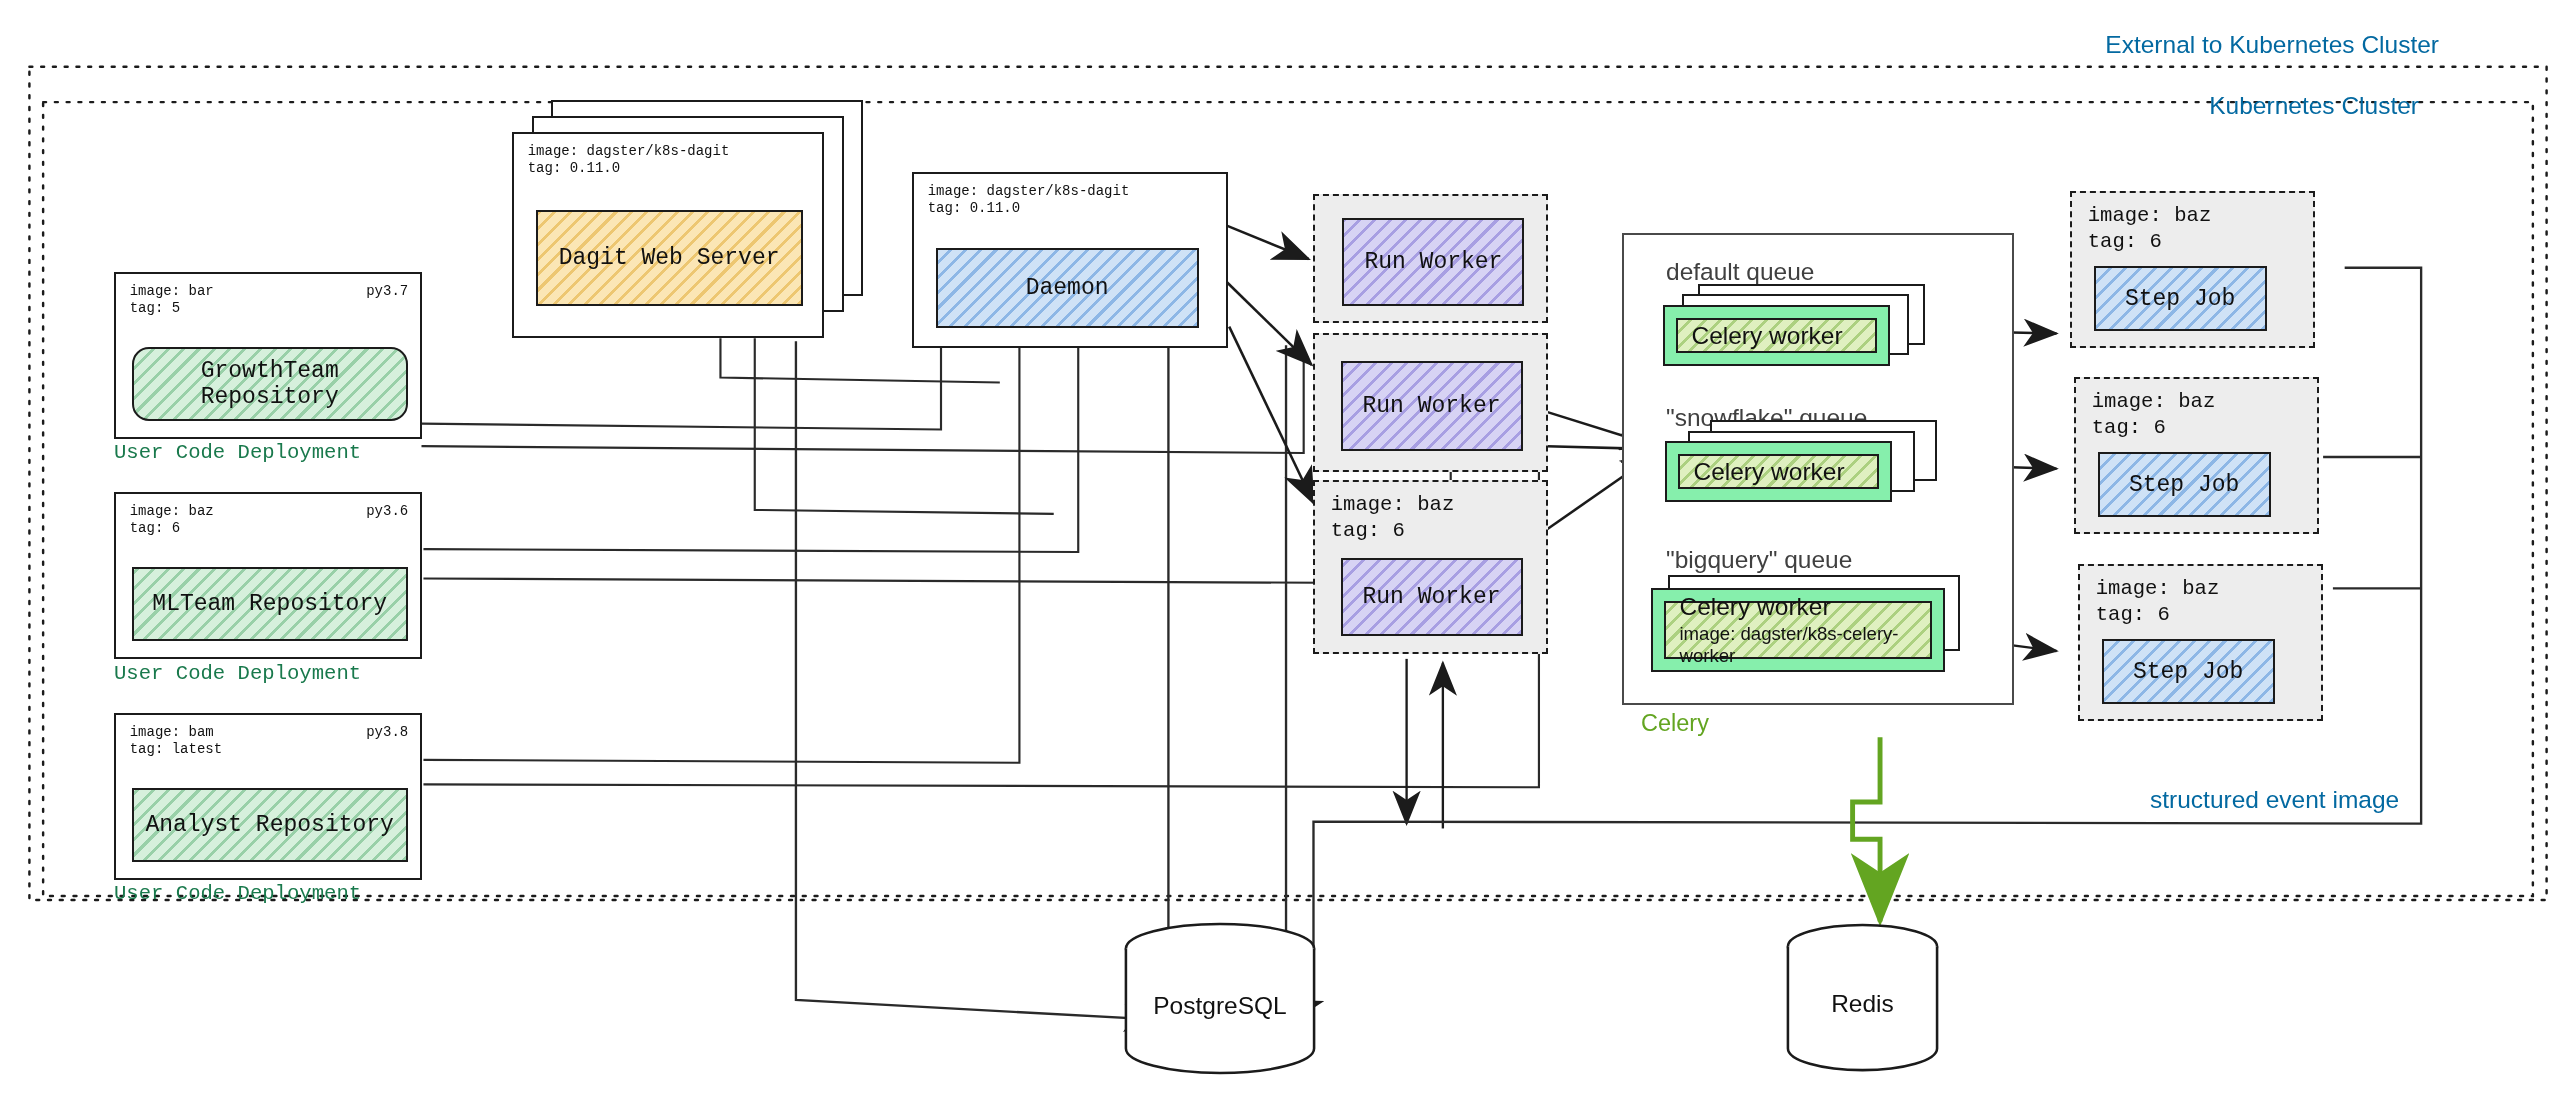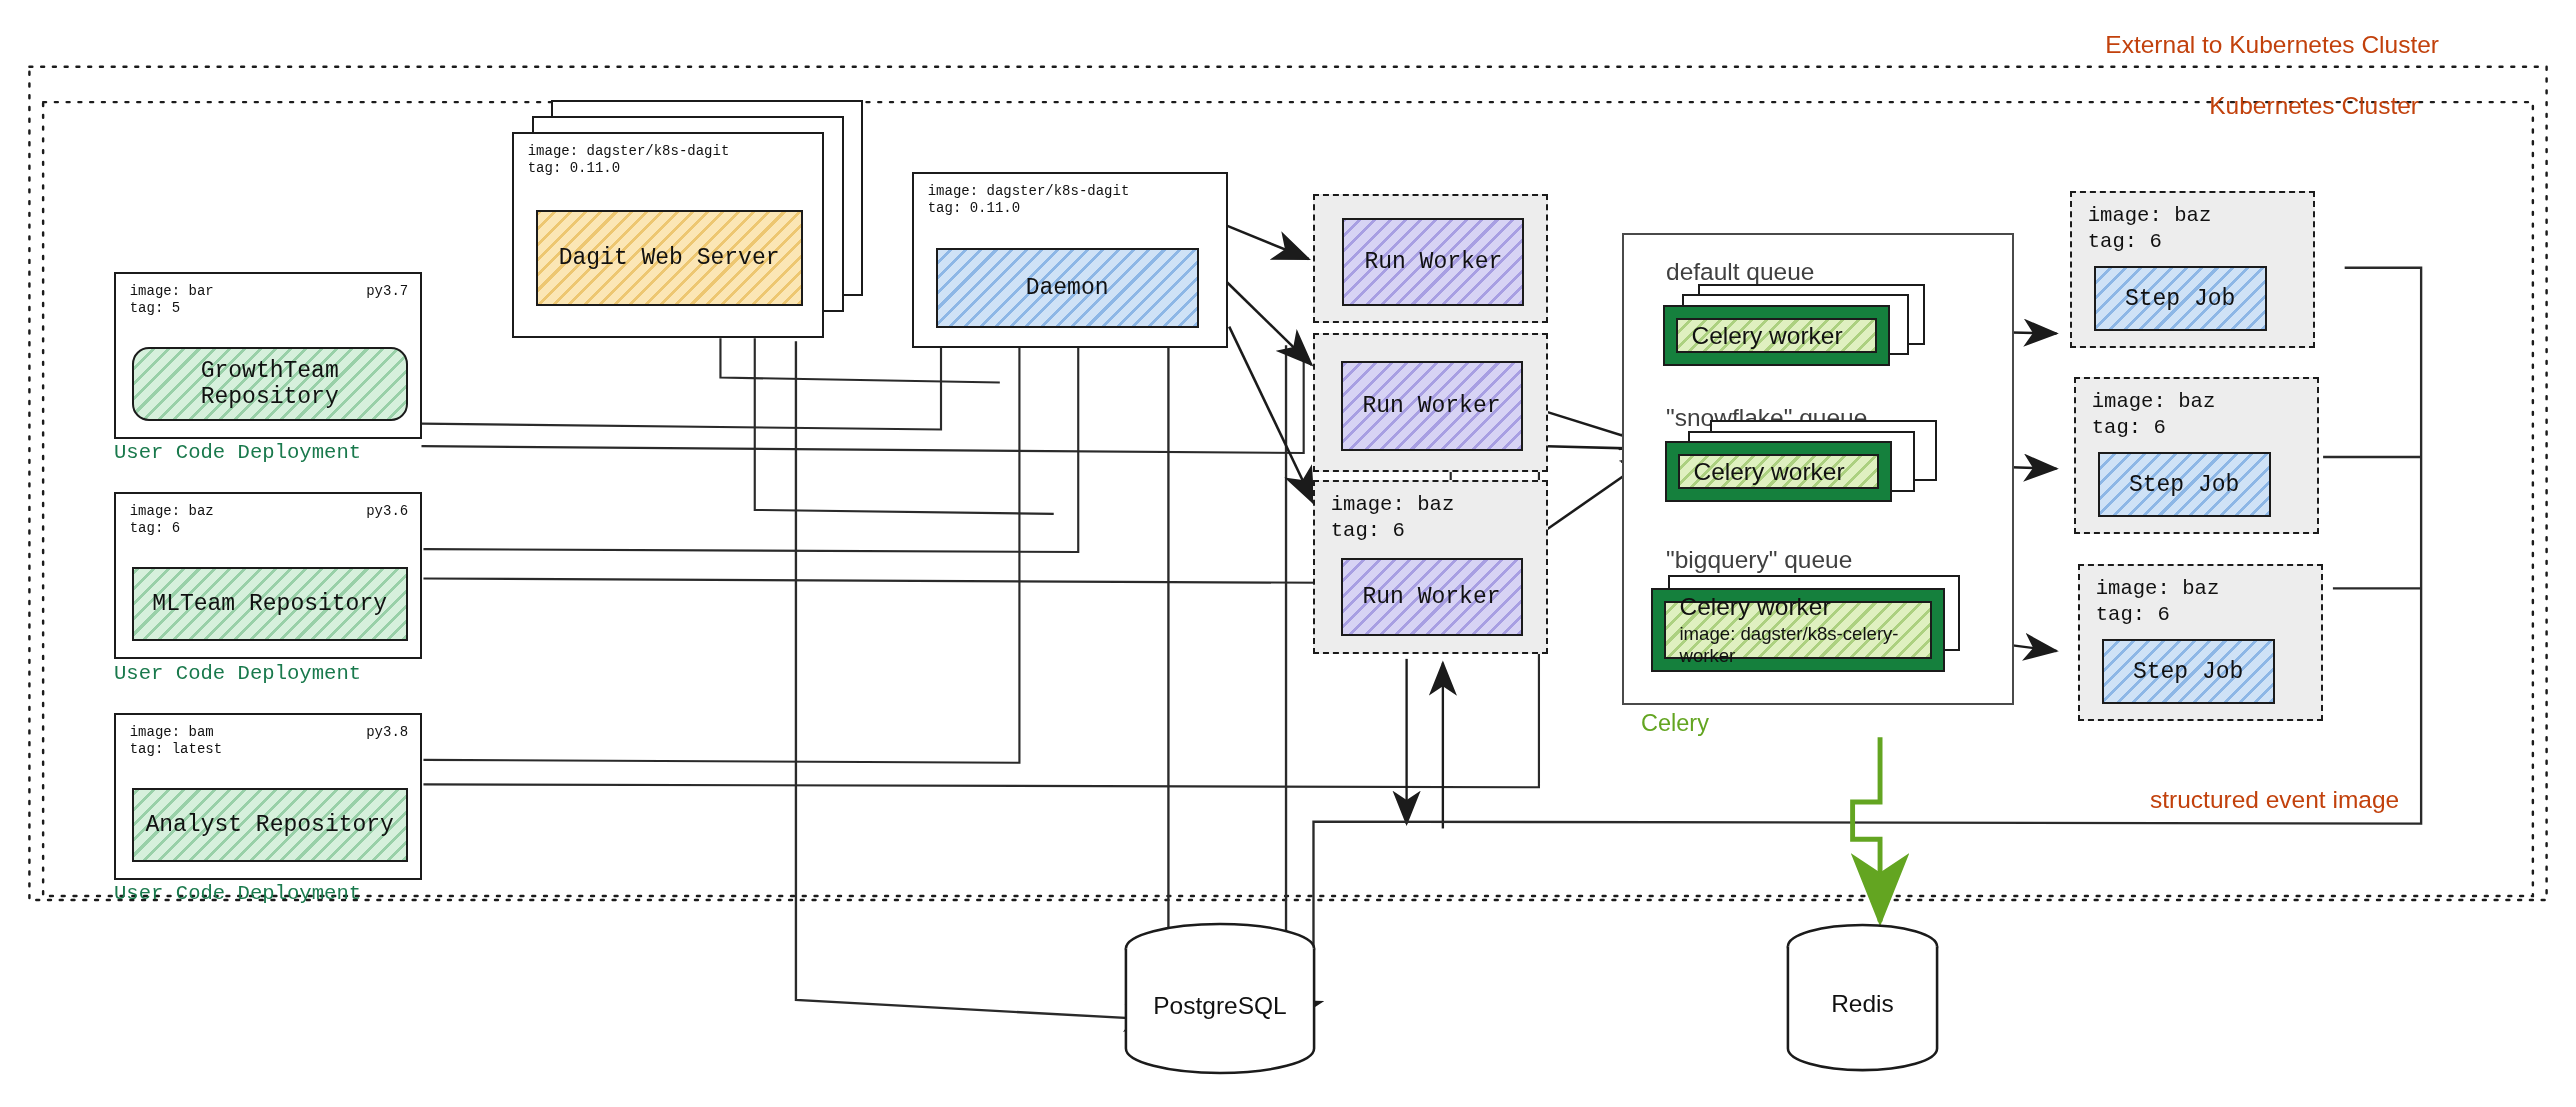--- a/index.html
+++ b/index.html
@@ -1,21 +1,21 @@
 <!DOCTYPE html>
 <html><head>
 <meta charset="utf-8">
 <style>
   html,body{margin:0;padding:0;background:#ffffff;}
   body{font-family:"Liberation Sans",sans-serif;}
   #stage{position:relative;width:2576px;height:1108px;background:#fff;overflow:hidden;}
   #wires{position:absolute;left:0;top:0;width:2576px;height:1108px;pointer-events:none;}
 
   
-  .zone-label{position:absolute;font-size:24.5px;color:#c2410c;white-space:nowrap;}
+  .zone-label{position:absolute;font-size:24.5px;color:#0369a1;white-space:nowrap;}
 
   
   .pod{position:absolute;background:#fff;border:2.5px solid #1b1b1b;box-sizing:border-box;}
   .pod .meta{font-family:"Liberation Mono",monospace;font-size:14px;line-height:1.25;
              color:#111;padding:8.8px 11.8px 3.9px 13.7px;display:flex;justify-content:space-between;}
   .pod .meta .left{white-space:pre;}
   .pod .meta .right{white-space:pre;}
 
   
   .comp{position:absolute;border:2.5px solid #1b1b1b;box-sizing:border-box;
@@ -39,21 +39,21 @@
   .dashpod .meta{font-family:"Liberation Mono",monospace;font-size:20.6px;line-height:1.25;color:#111;padding:9.8px 0 3.9px 15.7px;white-space:pre;}
 
   
   .stack{position:absolute;background:#fff;border:2.5px solid #1b1b1b;box-sizing:border-box;}
 
   
   .plainbox{position:absolute;background:#fff;border:2.5px solid #4a4a4a;box-sizing:border-box;}
   .queue-label{position:absolute;font-family:"Liberation Sans",sans-serif;font-size:24.5px;color:#404040;white-space:nowrap;}
 
   
-  .cworker{position:absolute;background:#15803d;border:2.5px solid #1b1b1b;box-sizing:border-box;text-decoration:underline;}
+  .cworker{position:absolute;background:#86efac;border:2.5px solid #1b1b1b;box-sizing:border-box;text-decoration:underline;}
   .cworker .inner{position:absolute;left:10.8px;top:10.8px;right:10.8px;bottom:10.8px;
       border:2px solid #1b1b1b;box-sizing:border-box;display:flex;flex-direction:column;
       justify-content:center;padding-left:13.7px;
       background-color:#dff0c0;
       background-image:repeating-linear-gradient(-45deg,rgba(110,170,50,.45) 0 2.9px,rgba(255,255,255,0) 2.9px 10.8px);}
   .cworker .t1{font-family:"Liberation Sans",sans-serif;font-size:24.5px;color:#111;}
   .cworker .t2{font-family:"Liberation Sans",sans-serif;font-size:18.6px;color:#111;margin-top:2px;}
 
   
   .db{position:absolute;}

